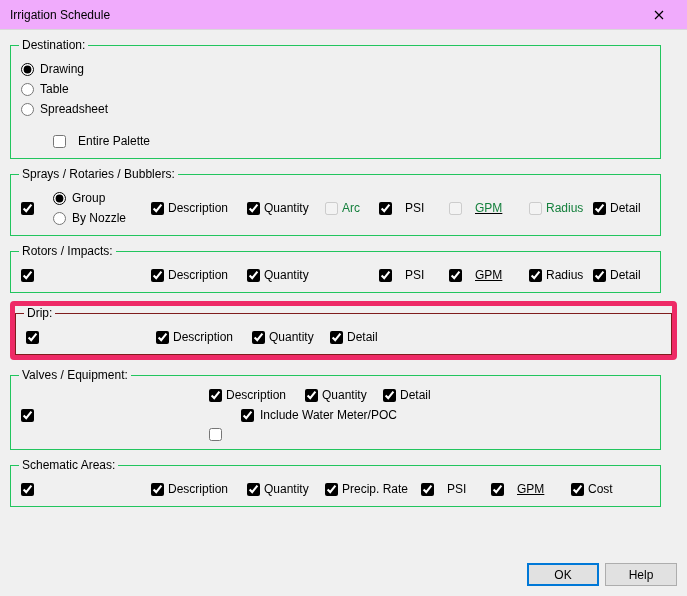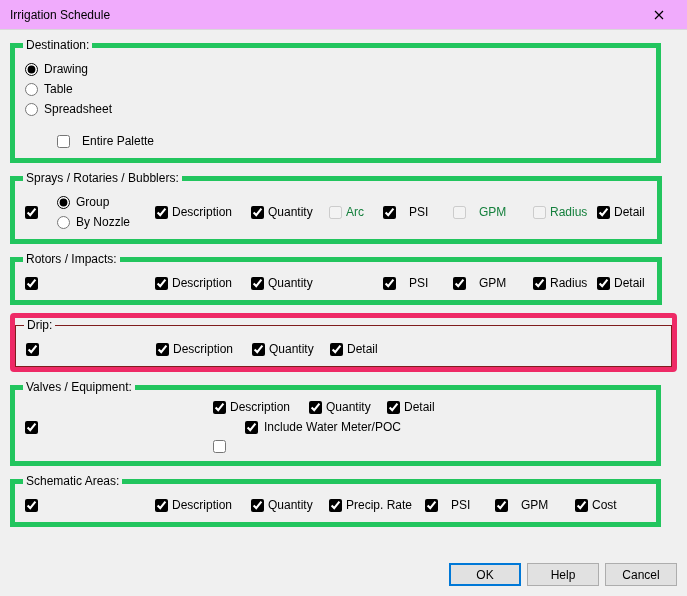--- a/index.html
+++ b/index.html
@@ -30,21 +30,21 @@
   }
   .close-btn svg { width: 10px; height: 10px; }
   .dialog-body {
     background: #f0f0f0;
     padding: 8px 10px 10px 10px;
     height: calc(596px - 30px);
     display: flex;
     flex-direction: column;
   }
   fieldset.group {
-    border: 5px solid #22c55e;
+    border: 1px solid #22c55e;
     margin: 0 16px 8px 0;
     padding: 6px 8px 8px 8px;
     position: relative;
   }
   fieldset.group > legend {
     font-size: 12px;
     padding: 0 3px;
     color: #000;
   }
   .dest-inner {
@@ -82,21 +82,21 @@
   .subcol label { display:flex; align-items:center; gap:6px; }
 
   .opt { display:flex; align-items:center; gap:4px; }
   
   .c-desc { width: 90px; }
   .c-qty  { width: 72px; }
   .c-arc  { width: 48px; }
   .c-psi-cb { width: 20px; }
   .c-psi  { width: 38px; }
   .c-gpm-cb { width: 20px; }
-  .c-gpm  { width: 48px; }
+  .c-gpm  { width: 48px; text-decoration: underline; }
   .c-rad  { width: 58px; }
   .c-det  { width: 52px; }
   .c-prec { width: 90px; }
   .c-cost { width: 50px; }
 
   .ve-rows { display:flex; flex-direction:column; gap:6px; }
   .ve-line1 { display:flex; align-items:center; gap:6px; margin-left: 190px; }
   .ve-lead-row { display:flex; align-items:center;gap:32px; }
   .ve-sub { margin-left: 190px; display:flex; align-items:center; gap:6px; }
 
@@ -343,16 +343,15 @@
       <div class="opt c-cost">
           <input type="checkbox" checked="" style="">
           <span>Cost</span>
         </div>
     </div>
   </fieldset>
 
   <div class="footer">
     <button class="btn default">OK</button>
     <button class="btn">Help</button>
-    <button class="btn">Cancel</button>
   </div>
 
 </div>
 
 </body></html>

